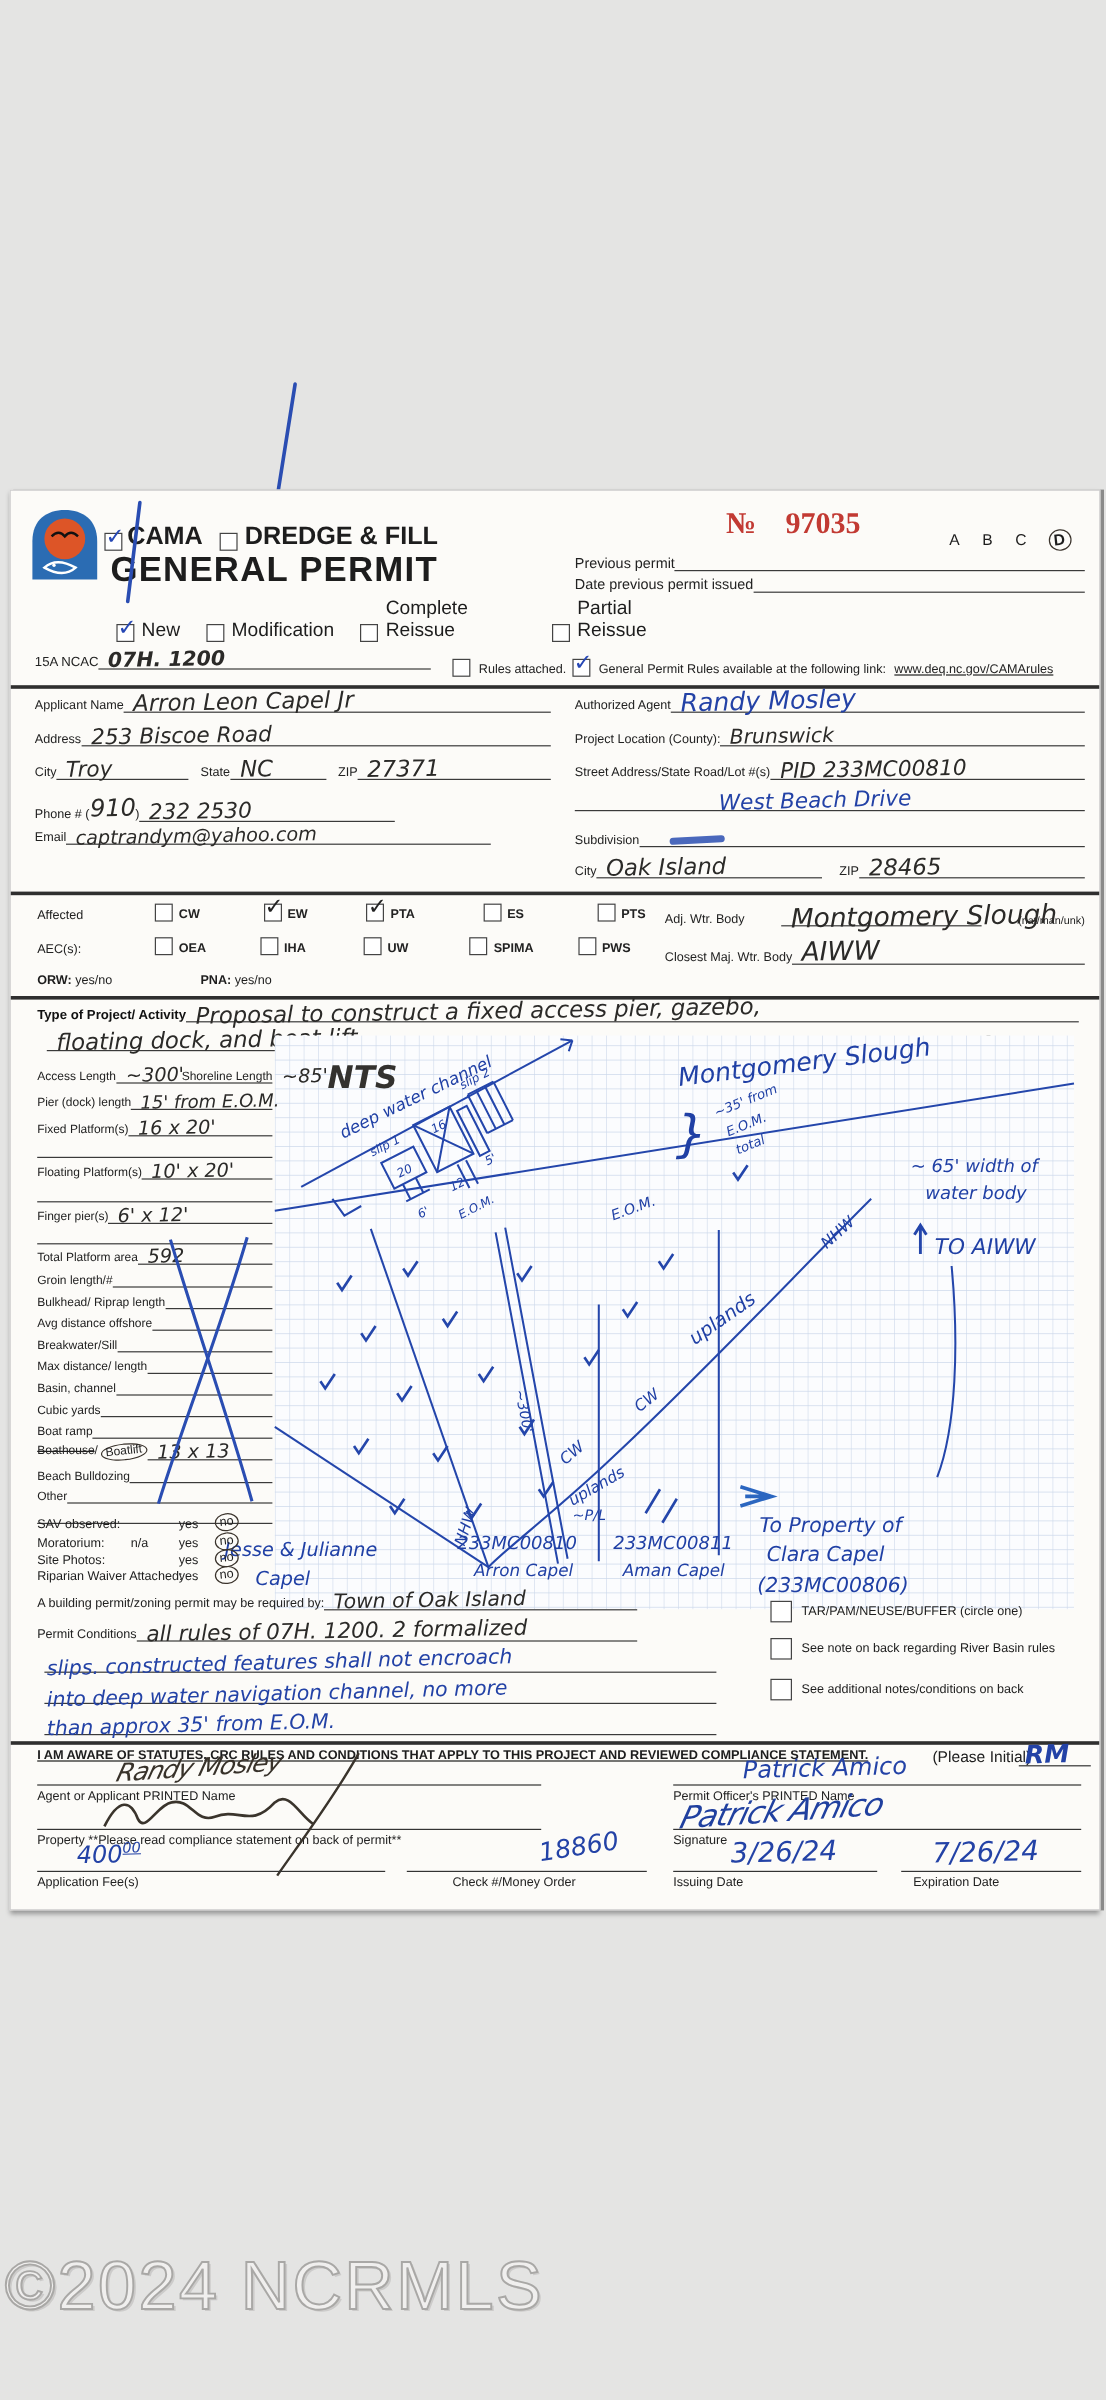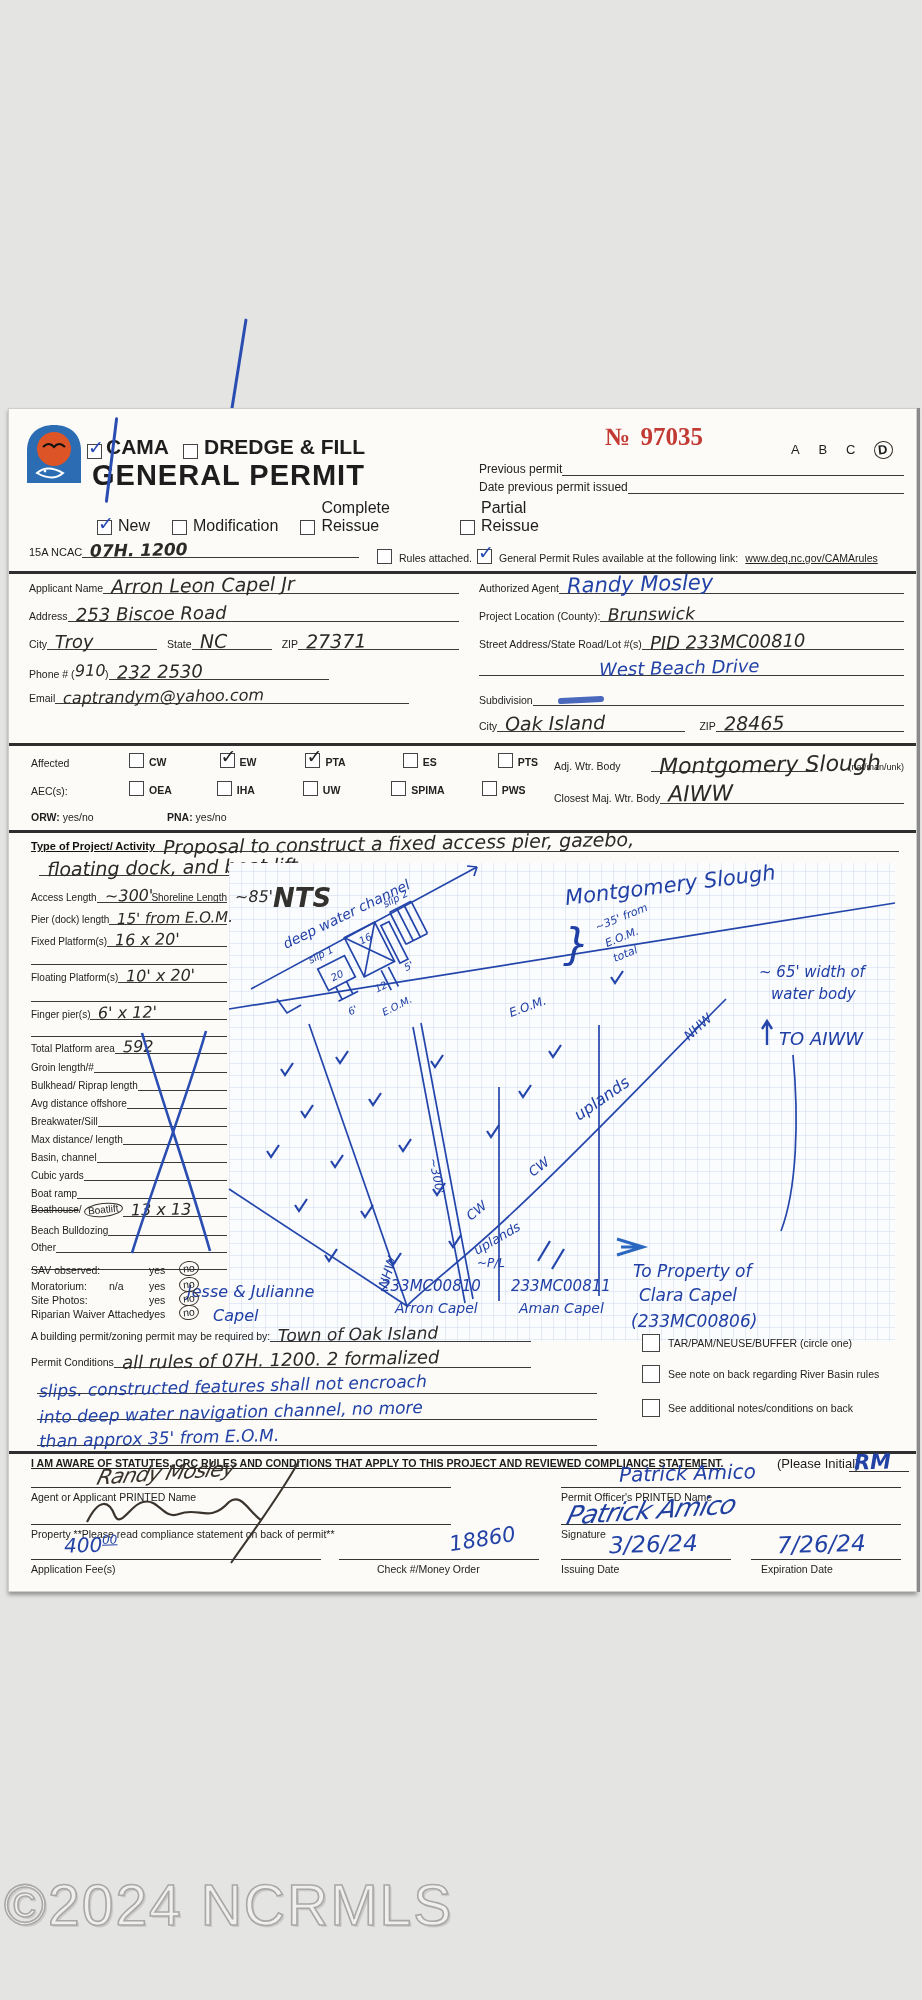--- a/index.html
+++ b/index.html
@@ -2,21 +2,21 @@
 <html><head>
 <meta charset="utf-8">
 <style>
   html,body{margin:0;padding:0;}
   body{width:922px;height:2000px;background:#e4e4e3;position:relative;overflow:hidden;
        font-family:"Liberation Sans",sans-serif;color:#1d1d1d;}
   #page{position:absolute;left:8px;top:408px;width:907px;height:1182px;background:#fcfbf8;
         box-shadow:3px 0 0 #8a8a8a,0 3px 4px rgba(0,0,0,.35);border:1px solid #cfcfcf;}
   .abs{position:absolute;}
   .lbl{font-size:10.5px;color:#222;white-space:nowrap;}
-  .blbl{font-size:11px;font-weight:bold;color:#111;white-space:nowrap;text-decoration:underline;}
+  .blbl{font-size:11px;font-weight:bold;color:#111;white-space:nowrap;}
   .row{position:absolute;display:flex;align-items:flex-end;}
   .fill{flex:1;border-bottom:1.2px solid #3a3a3a;position:relative;height:14px;}
   .fill .hw,.fill .hwb{position:absolute;bottom:-3px;left:8px;white-space:nowrap;}
   .hw{font-family:"DejaVu Sans",sans-serif;font-style:italic;color:#2b2a28;
       transform:rotate(-1deg);display:inline-block;font-size:16px;}
   .hwb{font-family:"DejaVu Sans",sans-serif;font-style:italic;color:#2342a6;
       transform:rotate(-1.5deg);display:inline-block;font-size:16px;}
   .cb{display:inline-block;width:13px;height:13px;border:1.6px solid #444;background:#fff;
       position:relative;flex:none;}
   .pencheck{position:absolute;left:0px;top:-9px;font-size:19px;font-weight:bold;
@@ -77,21 +77,21 @@
     <span style="font-size:16px;">Modification</span>
     <span class="cb" style="margin-left:16px;"></span>
     <span style="font-size:16px;">Complete Reissue</span>
     <span class="cb" style="margin-left:16px;"></span>
     <span style="font-size:16px;">Partial Reissue</span>
   </div>
   <div class="penline" style="left:101px;top:8px;height:86px;transform:rotate(7deg);"></div>
 
   <div class="abs" style="left:596px;top:14px;">
     <span class="redno">№</span>
-    <span class="redno" style="margin-left:6px;">97035</span>
+    <span class="redno" style="margin-left:20px;">97035</span>
   </div>
   <div class="abs" style="left:782px;top:32px;font-size:13px;letter-spacing:2px;">
     <span>A</span>&nbsp;&nbsp;
     <span>B</span>&nbsp;&nbsp;
     <span>C</span>&nbsp;&nbsp;
     <span class="circled" style="font-weight:bold;">D</span>
   </div>
   <div class="row" style="left:470px;top:52px;width:425px;">
     <span class="lbl" style="font-size:12px;">Previous permit</span>
     <span class="fill"></span>
@@ -142,21 +142,21 @@
     <span class="fill" style="max-width:80px;">
         <span class="hw" style="font-size:19px;">NC</span>
       </span>
     <span class="lbl" style="margin-left:10px;">ZIP</span>
     <span class="fill">
         <span class="hw" style="font-size:19px;">27371</span>
       </span>
   </div>
   <div class="row" style="left:20px;top:252px;width:300px;">
     <span class="lbl">Phone # (</span>
-    <span class="hw" style="font-size:16px;">910</span>
+    <span class="hw" style="font-size:20px;">910</span>
     <span class="lbl">)</span>
     <span class="fill">
         <span class="hw" style="font-size:18px;">232 2530</span>
       </span>
   </div>
   <div class="row" style="left:20px;top:280px;width:380px;">
     <span class="lbl">Email</span>
     <span class="fill">
         <span class="hw" style="font-size:16px;">captrandym@yahoo.com</span>
       </span>

